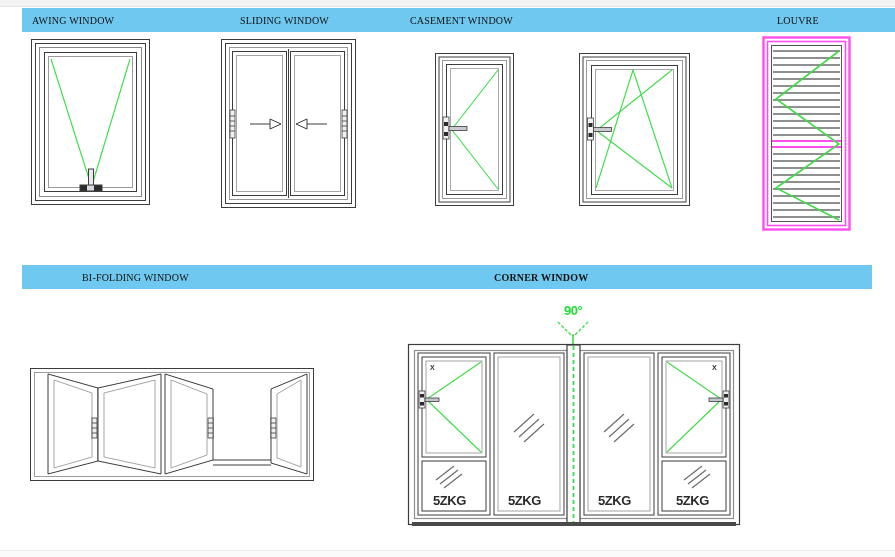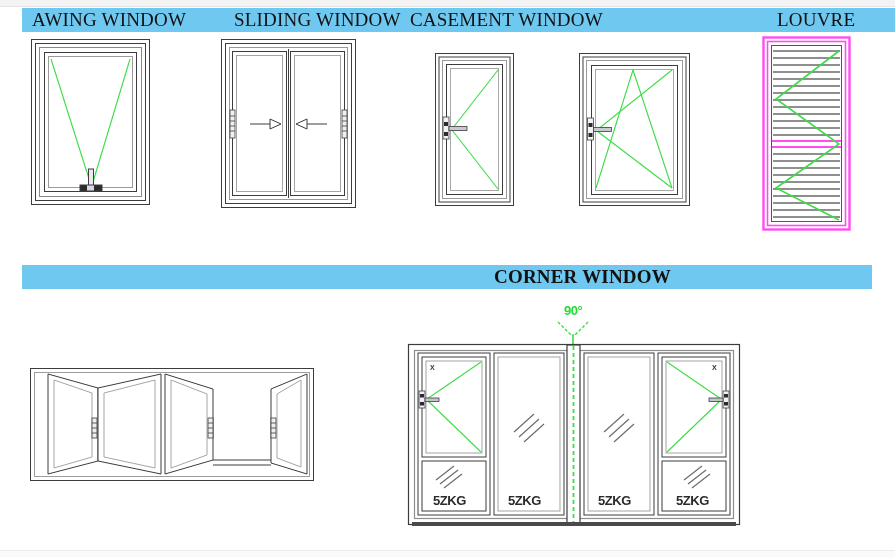--- a/index.html
+++ b/index.html
@@ -39,21 +39,21 @@
   
   .hdr-bar {
     position: absolute;
     background: #6ec8ef;
   }
   .hdr-bar .hdr-label {
     position: absolute;
     top: 50%;
     transform: translateY(-50%);
     font-family: "Liberation Serif", serif;
-    font-size: 19px;
+    font-size: 10px;
     color: #111111;
     letter-spacing: 0.2px;
     white-space: nowrap;
   }
 
   
   .fig {
     position: absolute;
   }
   .fig svg { display: block; overflow: visible; }
@@ -81,21 +81,21 @@
 </style>
 </head>
 <body>
 
 <div id="page">
 
   <div class="top-strip"></div>
 
   <div class="hdr-bar" style="left:22px; top:8px; width:873px; height:24px;">
     <span class="hdr-label" style="left:10px;">AWING WINDOW</span>
-    <span class="hdr-label" style="left:212px;text-align:right;">SLIDING WINDOW</span>
+    <span class="hdr-label" style="left:218px;text-align:right;">SLIDING WINDOW</span>
     <span class="hdr-label" style="left:388px;">CASEMENT WINDOW</span>
     <span class="hdr-label" style="left:755px;">LOUVRE</span>
   </div>
 
   <div class="fig" style="left:30px; top:38px;">
     <svg width="125" height="170" viewBox="0 0 125 170">
       <g fill="none" stroke="#3c3c3c" stroke-width="1">
         <rect x="1.5" y="1.5" width="118" height="165"></rect>
         <rect x="5.5" y="5.5" width="110" height="157"></rect>
         <rect x="9.5" y="9.5" width="102" height="149" stroke="#888"></rect>
@@ -235,20 +235,21 @@
         <line x1="10" y1="105" x2="79" y2="105"></line>
         <line x1="10" y1="111" x2="79" y2="111"></line>
       </g>
       <g stroke="#3ddc46" stroke-width="1.6" fill="none">
         <polyline points="77,15 14,63 77,108 14,152 77,184"></polyline>
       </g>
     </svg>
   </div>
 
   <div class="hdr-bar" style="left:22px; top:265px; width:850px; height:24px;">
+    <span class="hdr-label" style="left:60px;">BI-FOLDING WINDOW</span>
     <span class="hdr-label" style="left:472px;font-weight:bold;">CORNER WINDOW</span>
   </div>
 
   <div class="fig" style="left:28px; top:366px;">
     <svg width="290" height="122" viewBox="0 0 290 122">
 
       <g fill="none" stroke="#3c3c3c" stroke-width="1">
         <rect x="2.5" y="2.5" width="283" height="112"></rect>
         <rect x="6.5" y="6.5" width="275" height="104" stroke="#9d9d9d"></rect>
       </g>

